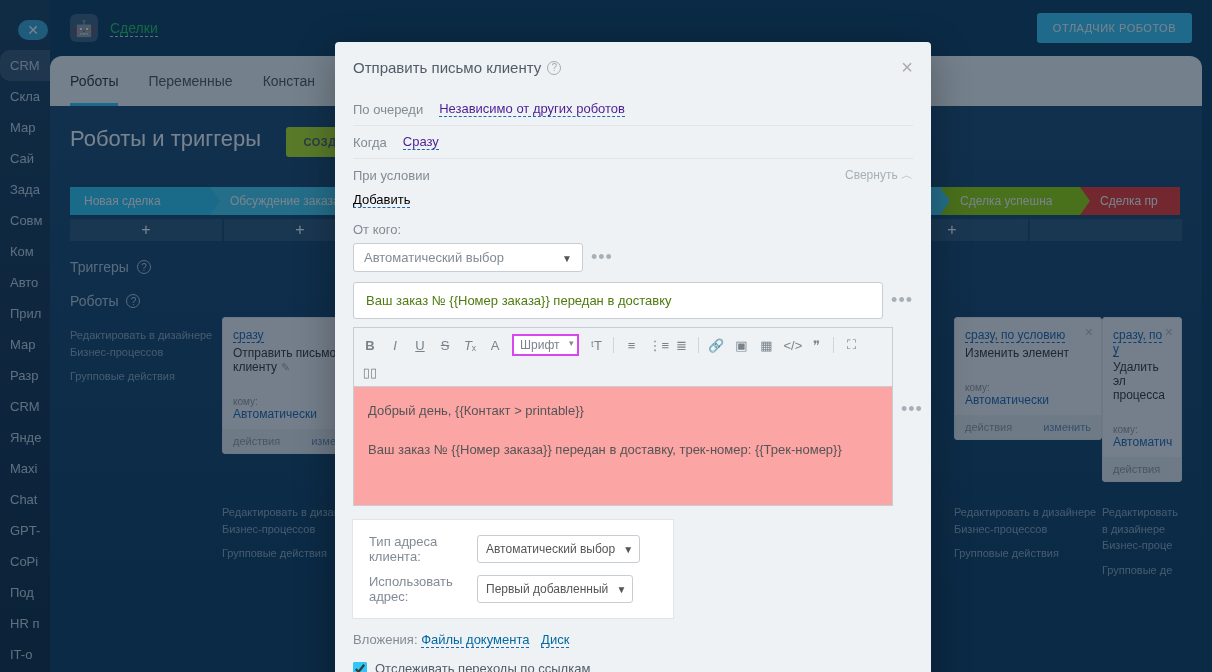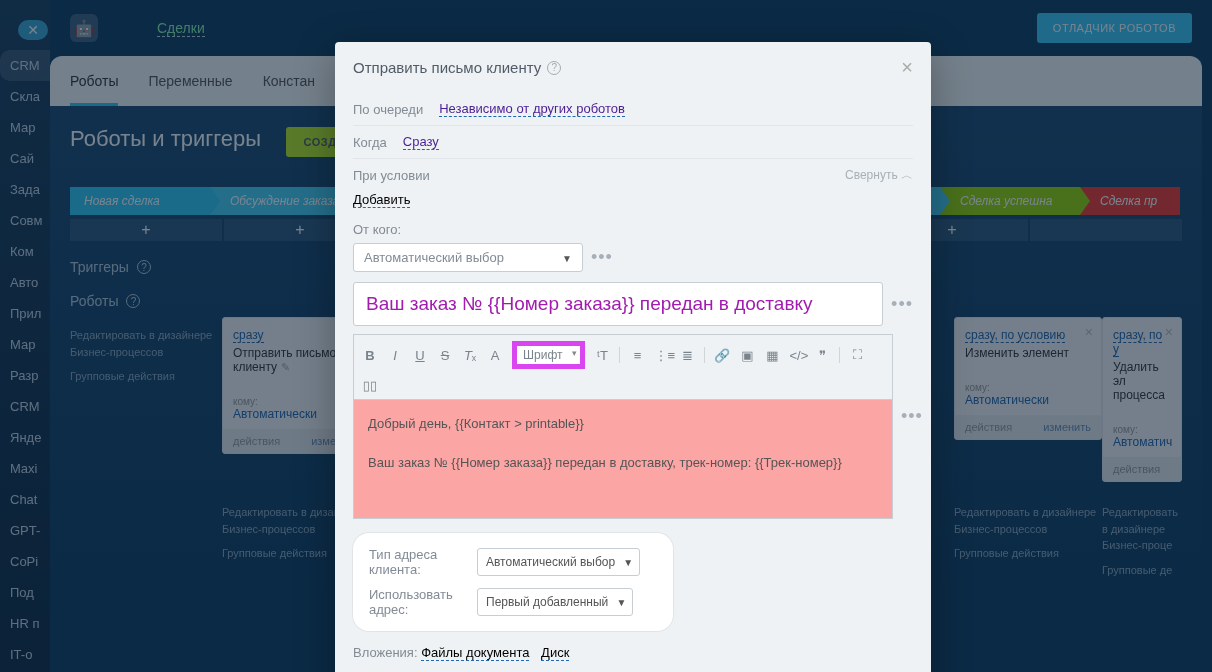--- a/index.html
+++ b/index.html
@@ -9,37 +9,37 @@
 .sidebar { position: absolute; left: 0; top: 0; width: 50px; height: 672px; background: linear-gradient(180deg, #1a3d5c 0%, #0e2840 100%); z-index: 1; }
 .sidebar-close { position: absolute; top: 20px; left: 18px; width: 30px; height: 20px; background: #3aa8d8; border-radius: 12px; display: flex; align-items: center; justify-content: center; color: #fff; font-size: 14px; }
 .sidebar-items { margin-top: 50px; }
 .sidebar-item { padding: 8px 10px; color: #c5d4e0; font-size: 13px; white-space: nowrap; overflow: hidden; cursor: pointer; }
 .sidebar-item.active { background: rgba(255,255,255,0.15); border-radius: 10px 0 0 10px; }
 
 
 .topbar { position: absolute; left: 50px; top: 0; right: 0; height: 56px; display: flex; align-items: center; padding: 0 20px; z-index: 2; }
 .topbar-icon { width: 28px; height: 28px; background: rgba(255,255,255,0.2); border-radius: 6px; display: flex; align-items: center; justify-content: center; color: #fff; margin-right: 12px; }
 .topbar-title { color: #fff; font-size: 22px; font-weight: 300; margin-right: 20px; }
-.topbar-sub { color: #86efac; font-size: 14px; border-bottom: 1px dashed #c5d4e0; cursor: pointer; margin-left: 47px; }
+.topbar-sub { color: #22c55e; font-size: 14px; border-bottom: 1px dashed #c5d4e0; cursor: pointer; }
 .topbar-btns { margin-left: auto; display: flex; gap: 10px; }
 .btn-ext { background: rgba(255,255,255,0.12); color: #fff; border: none; padding: 9px 16px; font-size: 11px; letter-spacing: 0.5px; border-radius: 3px; cursor: pointer; display: flex; align-items: center; }
 .btn-ext .caret { margin-left: 10px; padding-left: 10px; border-left: 1px solid rgba(255,255,255,0.3); }
 .btn-debug { background: #3bc8f5; color: #fff; border: none; padding: 9px 16px; font-size: 11px; letter-spacing: 0.5px; border-radius: 3px; cursor: pointer; }
 
 
 .main { position: absolute; left: 50px; top: 56px; right: 10px; bottom: 0; overflow: hidden; }
 .tabs-panel { background: #f7f8f9; border-radius: 12px 12px 0 0; padding: 0 20px; height: 50px; display: flex; align-items: flex-end; gap: 30px; }
 .tab { color: #555; font-size: 14px; padding: 14px 0; cursor: pointer; border-bottom: 3px solid transparent; }
 .tab.active { color: #333; border-bottom-color: #2fc7f7; }
 .content { background: linear-gradient(180deg, #1b4870 0%, #0e3a5e 100%); padding: 20px; }
 .section-title { color: #fff; font-size: 22px; font-weight: 300; display: inline-block; margin-right: 20px; }
 .btn-create { background: #bbed21; color: #535c69; border: none; padding: 9px 18px; font-size: 11px; font-weight: 600; letter-spacing: 0.5px; border-radius: 3px; cursor: pointer; }
 
 
-.stages { display: flex; gap: 0; margin-top: 30px; font-style: italic; }
+.stages { display: flex; gap: 0; margin-top: 30px; }
 .stage { position: relative; height: 28px; line-height: 28px; padding: 0 14px; color: #fff; font-size: 12px; flex-shrink: 0; }
 .stage::after { content: ''; position: absolute; right: -10px; top: 0; border-left: 10px solid; border-top: 14px solid transparent; border-bottom: 14px solid transparent; z-index: 1; }
 .stage-1 { background: #2fc7f7; width: 140px; }
 .stage-1::after { border-left-color: #2fc7f7; }
 .stage-2 { background: #46d1f7; width: 730px; padding-left: 20px; }
 .stage-2::after { border-left-color: #46d1f7; }
 .stage-3 { background: #98d500; width: 140px; padding-left: 20px; }
 .stage-3::after { border-left-color: #98d500; }
 .stage-4 { background: #f1372b; width: 100px; padding-left: 20px; }
 .stage-4::after { display: none; }
@@ -77,35 +77,35 @@
 .modal-body { padding: 0 18px 14px; }
 .mrow { padding: 8px 0; font-size: 13px; color: #828b95; display: flex; align-items: center; gap: 16px; border-top: 1px solid #e1e5e9; }
 .mrow:first-child { border-top: none; }
 .mrow .mlink { color: #4c1d95; border-bottom: 1px dashed #2067b0; cursor: pointer; }
 .mrow .collapse { margin-left: auto; color: #a7b0b8; font-size: 12px; cursor: pointer; }
 .mrow.add .mlink { color: #000000; }
 .label-left { font-size: 13px; color: #828b95; margin: 6px 0; }
 .select-box { background: #fff; border: 1px solid #c6cdd3; border-radius: 3px; padding: 6px 30px 6px 10px; font-size: 13px; color: #828b95; position: relative; display: inline-block; min-width: 230px; }
 .select-box .caret-d { position: absolute; right: 10px; top: 50%; transform: translateY(-50%); color: #555; font-size: 10px; }
 .dots3 { color: #a7b0b8; font-size: 18px; letter-spacing: 1px; margin-left: 8px; }
-.input-subject { display: block; width: 540px; background: #fff; border: 1px solid #c6cdd3; border-radius: 3px; padding: 10px 12px; font-size: 19px; color: #a21caf; margin-top: 10px; }
+.input-subject { display: block; width: 540px; background: #fff; border: 1px solid #c6cdd3; border-radius: 3px; padding: 10px 12px; font-size: 13px; color: #4d7c0f; margin-top: 10px; }
 .editor-toolbar { margin-top: 8px; background: #eef2f4; border: 1px solid #c6cdd3; border-bottom: none; padding: 6px 8px; display: flex; align-items: center; gap: 9px; font-size: 13px; color: #7a838c; flex-wrap: wrap; }
 .editor-toolbar .sep { width: 1px; height: 16px; background: #d0d5da; }
 .editor-toolbar .tb { cursor: pointer; width: 16px; text-align: center; }
-.editor-toolbar .font-sel { border: 5px solid #d946ef; padding: 2px 18px 2px 6px; font-size: 12px; position: relative; background: #fff; }
+.editor-toolbar .font-sel { border: 2px solid #d946ef; padding: 2px 18px 2px 6px; font-size: 12px; position: relative; background: #fff; }
 .editor-toolbar .font-sel::after { content: '▾'; position: absolute; right: 4px; color: #888; font-size: 9px; }
 .editor-body { background: #fca5a5; border: 1px solid #c6cdd3; padding: 14px; min-height: 120px; font-size: 13px; color: #555; line-height: 1.5; width: 540px; }
-.highlight-zone { background: #fff; border-radius: 16px; padding: 14px 16px; margin-top: 14px; box-shadow: 0 0 0 1px rgba(0,0,0,0.05); width: 320px; }
+.highlight-zone { background: #fff; border-radius: 0; padding: 14px 16px; margin-top: 14px; box-shadow: 0 0 0 1px rgba(0,0,0,0.05); width: 320px; }
 .hz-row { display: flex; align-items: center; gap: 8px; margin-bottom: 10px; }
 .hz-row:last-child { margin-bottom: 0; }
 .hz-label { font-size: 13px; color: #828b95; width: 100px; }
 .hz-select { background: #fff; border: 1px solid #c6cdd3; border-radius: 3px; padding: 6px 24px 6px 8px; font-size: 12px; color: #555; position: relative; display: inline-block; min-width: 130px; }
 .hz-select .caret-d { position: absolute; right: 6px; top: 50%; transform: translateY(-50%); color: #555; font-size: 10px; }
 .attachments { margin-top: 14px; font-size: 13px; color: #828b95; }
-.attachments .al { color: #000000; border-bottom: 1px dashed #2067b0; margin-right: 8px; cursor: pointer; }
+.attachments .al { color: #0369a1; border-bottom: 1px dashed #2067b0; margin-right: 8px; cursor: pointer; }
 .track-row { margin-top: 14px; font-size: 13px; color: #525c69; display: flex; align-items: center; gap: 8px; }
 .track-row input { width: 14px; height: 14px; accent-color: #2fc7f7; }
 .modal-foot { background: #f2f5f7; padding: 18px; display: flex; justify-content: center; gap: 20px; align-items: center; border-radius: 0 0 4px 4px; }
 </style>
 </head>
 <body>
 
 <div class="sidebar">
   <div class="sidebar-close">✕</div>
   <div class="sidebar-items" id="sidebar-items">

